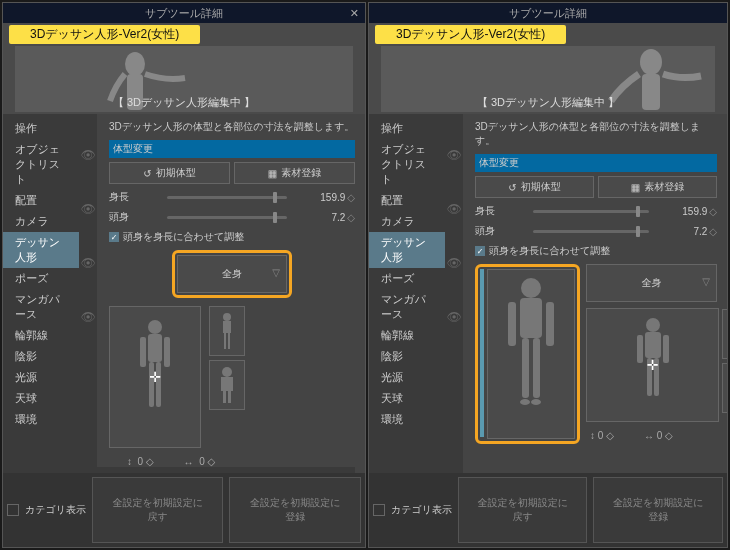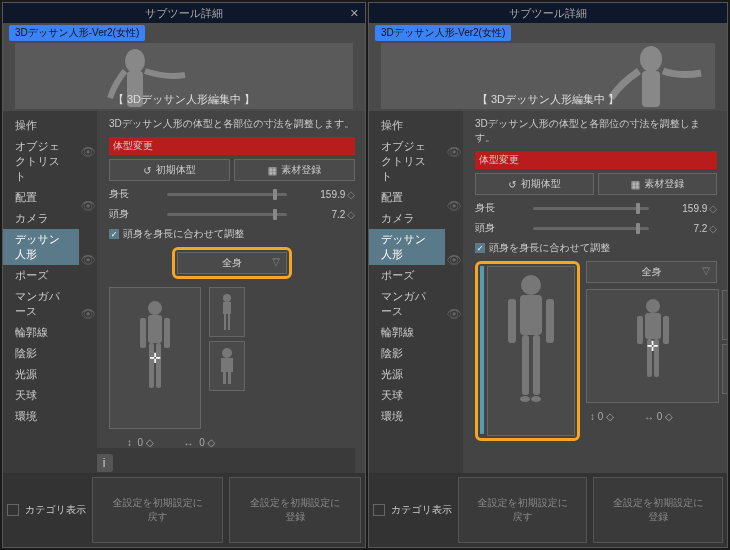--- a/index.html
+++ b/index.html
@@ -3,44 +3,44 @@
 <meta charset="utf-8">
 <style>
 body{margin:0;background:#1a1a1a;font-family:sans-serif;font-size:11px;color:#ccc}
 .wrap{display:flex;gap:2px;padding:2px}
 .panel{background:#3a3a3a;border:1px solid #555;display:flex;flex-direction:column;position:relative}
 .panel.p1{width:362px;height:544px}
 .panel.p2{width:358px;height:544px}
 .titlebar{background:#0f172a;height:20px;display:flex;align-items:center;justify-content:center;color:#aaa;position:relative}
 .close{position:absolute;right:6px;color:#aaa;cursor:pointer}
 .header{background:#4a4a4a;padding:2px 6px}
-.tag{display:inline-block;background:#3b82f6;color:#111;padding:1px 6px;border-radius:2px;font-size:10px}
+.tag{display:inline-block;background:#fde047;color:#111;padding:1px 21px;border-radius:2px;font-size:12px}
 .preview{background:#5a5a5a;height:64px;margin:2px 6px 0;display:flex;align-items:flex-end;justify-content:center;padding-bottom:2px;color:#ddd;position:relative;overflow:hidden}
 .preview svg{position:absolute;left:0;top:0}
 .body{display:flex;flex:1;overflow:hidden}
 .sidebar{width:76px;background:#3a3a3a;padding:4px 0}
 .sb-item{padding:3px 12px;color:#ccc;cursor:pointer}
 .sb-item.sel{background:#5a7a8a;color:#fff}
 .main{flex:1;background:#444;padding:6px 10px;position:relative;display:flex;flex-direction:column}
 .desc{font-size:10px;color:#ccc;margin-bottom:6px;line-height:1.4}
 .strip{position:absolute;left:0;top:0;bottom:0;width:18px;background:#3a3a3a;display:flex;flex-direction:column;align-items:center;padding-top:34px;gap:40px}
 .eye{color:#666;font-size:12px}
 .content{margin-left:20px}
-.section-label{background:#b91c1c;padding:2px 4px;margin:0 0;font-size:10px}
+.section-label{background:#0369a1;padding:2px 4px;margin:0 0;font-size:10px}
 .btnrow{display:flex;gap:4px;margin:4px 0}
 .btn{flex:1;background:#4a4a4a;border:1px solid #666;padding:3px 4px;text-align:center;font-size:10px;color:#ccc;cursor:pointer;display:flex;align-items:center;justify-content:center;gap:4px}
 .row{display:flex;align-items:center;margin:6px 0;gap:24px}
 .lbl{width:34px;font-size:10px}
 .slider{flex:1;height:3px;background:#666;position:relative;border-radius:2px}
 .slider::after{content:'';position:absolute;right:8%;top:-4px;width:4px;height:11px;background:#888;border-radius:1px}
 .val{width:44px;text-align:right;font-size:10px}
 .arr{color:#888;margin-left:2px}
 .chk{display:flex;align-items:center;gap:4px;font-size:10px;margin:6px 0}
 .chkbox{width:10px;height:10px;background:#5a7a8a;display:flex;align-items:center;justify-content:center;font-size:8px;color:#fff}
-.dropdown{background:#4a4a4a;border:1px solid #666;padding:3px 18px;position:relative;font-size:10px;text-align:center;cursor:pointer}
+.dropdown{background:#4a4a4a;border:1px solid #666;padding:11px 18px;position:relative;font-size:10px;text-align:center;cursor:pointer}
 .dropdown::after{content:'▽';position:absolute;right:6px;color:#888}
 .highlight{border:3px solid #f5a623;border-radius:6px;padding:2px}
 .figure-area{display:flex;gap:8px;margin:8px 0}
 .mainfig{background:#4a4a4a;border:1px solid #666;position:relative;display:flex;align-items:center;justify-content:center}
 .p1 .mainfig{width:90px;height:140px}
 .p2 .mainfig{width:138px;height:168px}
 .thumbs{display:flex;flex-direction:column;gap:4px}
 .thumb{width:34px;height:48px;background:#4a4a4a;border:1px solid #666;display:flex;align-items:center;justify-content:center}
 .cross{position:absolute;color:#fff;font-size:14px}
 .sliders-v{display:flex;gap:30px;margin:8px 0 0 18px;font-size:10px;color:#aaa}

